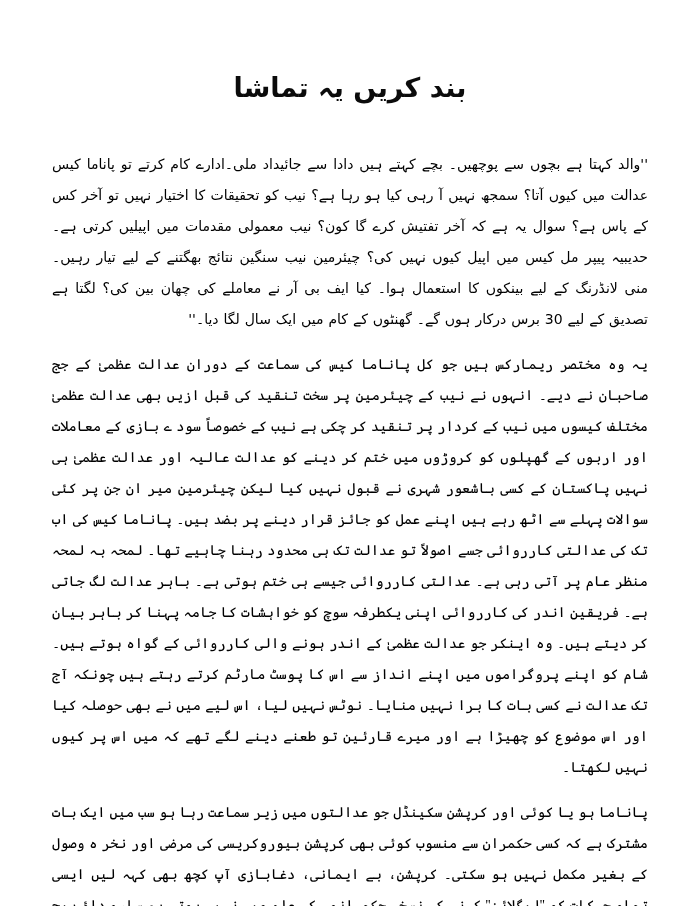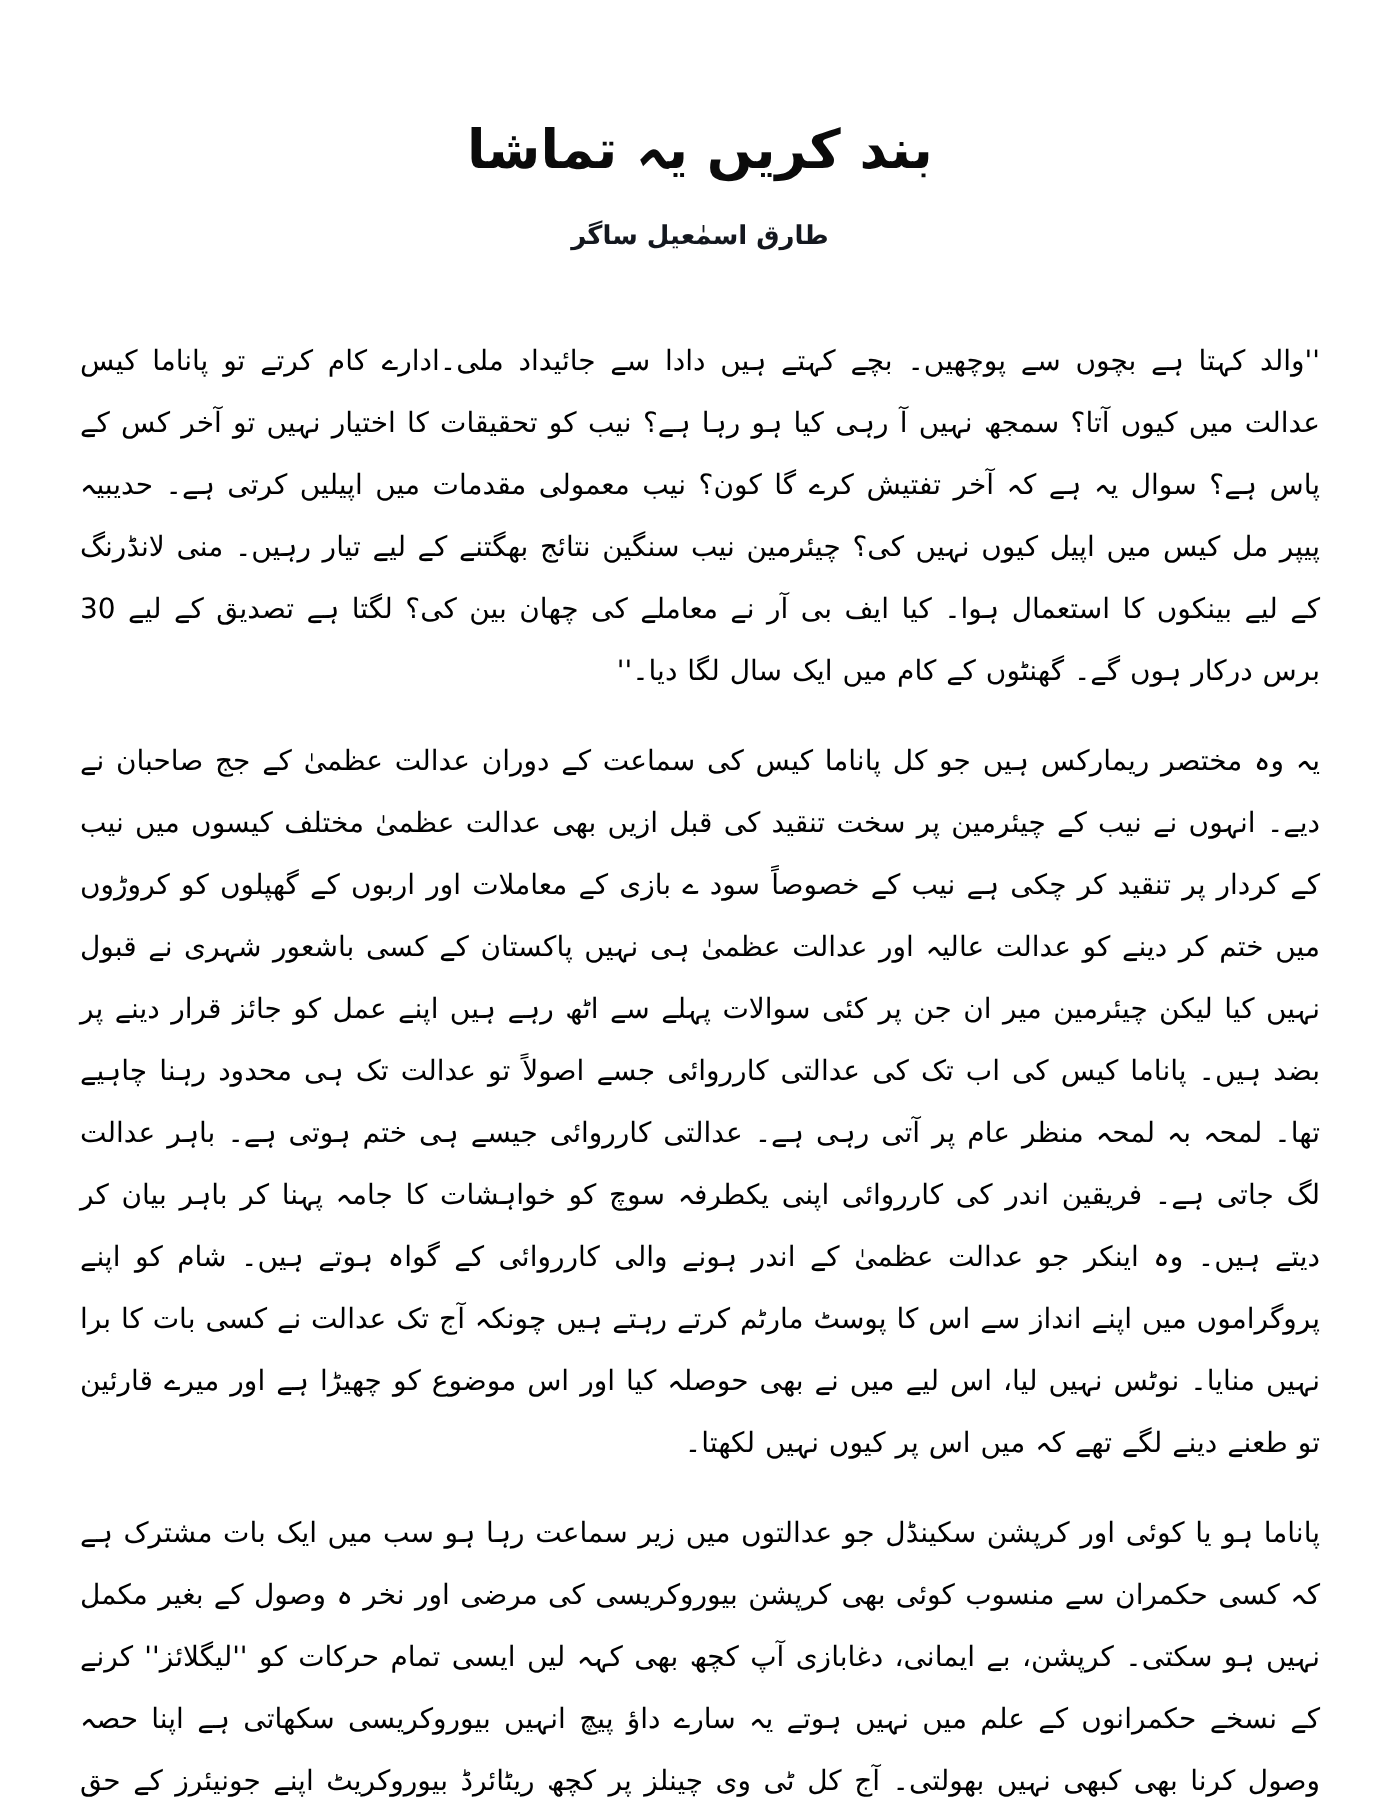--- a/index.html
+++ b/index.html
@@ -16,21 +16,21 @@
     font-family: "DejaVu Sans", "Liberation Sans", sans-serif;
     color: #000000;
   }
 
   .page {
     position: relative;
     width: 700px;
     height: 906px;
     background: #ffffff;
     box-sizing: border-box;
-    padding: 4px;
+    padding: 16px;
   }
 
   
   .doc-header {
     text-align: center;
     padding-top: 52px;
   }
 
   .doc-title {
     font-family: "DejaVu Sans", "Liberation Sans", sans-serif;
@@ -74,30 +74,30 @@
     text-align-last: right;
     direction: rtl;
     unicode-bidi: isolate;
     margin: 0;
     padding: 0;
     word-spacing: 0.5px;
   }
 
   .para + .para {
     margin-top: 14px;
+    font-family: Liberation Serif, serif;
   }
 </style>
 </head>
 <body>
 
 <div class="page">
 
   <header class="doc-header">
     <h1 class="doc-title">بند کریں یہ تماشا</h1>
-    <p class="doc-author">طارق اسمٰعیل ساگر</p>
   </header>
 
   <main class="article-body">
     <p class="para">''والد کہتا ہے بچوں سے پوچھیں۔ بچے کہتے ہیں دادا سے جائیداد ملی۔ادارے کام کرتے تو پاناما کیس عدالت میں کیوں آتا؟ سمجھ نہیں آ رہی کیا ہو رہا ہے؟ نیب کو تحقیقات کا اختیار نہیں تو آخر کس کے پاس ہے؟ سوال یہ ہے کہ آخر تفتیش کرے گا کون؟ نیب معمولی مقدمات میں اپیلیں کرتی ہے۔ حدیبیہ پیپر مل کیس میں اپیل کیوں نہیں کی؟ چیئرمین نیب سنگین نتائج بھگتنے کے لیے تیار رہیں۔ منی لانڈرنگ کے لیے بینکوں کا استعمال ہوا۔ کیا ایف بی آر نے معاملے کی چھان بین کی؟ لگتا ہے تصدیق کے لیے 30 برس درکار ہوں گے۔ گھنٹوں کے کام میں ایک سال لگا دیا۔''</p>
     <p class="para">یہ وہ مختصر ریمارکس ہیں جو کل پاناما کیس کی سماعت کے دوران عدالت عظمیٰ کے جج صاحبان نے دیے۔ انہوں نے نیب کے چیئرمین پر سخت تنقید کی قبل ازیں بھی عدالت عظمیٰ مختلف کیسوں میں نیب کے کردار پر تنقید کر چکی ہے نیب کے خصوصاً سود ے بازی کے معاملات اور اربوں کے گھپلوں کو کروڑوں میں ختم کر دینے کو عدالت عالیہ اور عدالت عظمیٰ ہی نہیں پاکستان کے کسی باشعور شہری نے قبول نہیں کیا لیکن چیئرمین میر ان جن پر کئی سوالات پہلے سے اٹھ رہے ہیں اپنے عمل کو جائز قرار دینے پر بضد ہیں۔ پاناما کیس کی اب تک کی عدالتی کارروائی جسے اصولاً تو عدالت تک ہی محدود رہنا چاہیے تھا۔ لمحہ بہ لمحہ منظر عام پر آتی رہی ہے۔ عدالتی کارروائی جیسے ہی ختم ہوتی ہے۔ باہر عدالت لگ جاتی ہے۔ فریقین اندر کی کارروائی اپنی یکطرفہ سوچ کو خواہشات کا جامہ پہنا کر باہر بیان کر دیتے ہیں۔ وہ اینکر جو عدالت عظمیٰ کے اندر ہونے والی کارروائی کے گواہ ہوتے ہیں۔ شام کو اپنے پروگراموں میں اپنے انداز سے اس کا پوسٹ مارٹم کرتے رہتے ہیں چونکہ آج تک عدالت نے کسی بات کا برا نہیں منایا۔ نوٹس نہیں لیا، اس لیے میں نے بھی حوصلہ کیا اور اس موضوع کو چھیڑا ہے اور میرے قارئین تو طعنے دینے لگے تھے کہ میں اس پر کیوں نہیں لکھتا۔</p>
     <p class="para">پاناما ہو یا کوئی اور کرپشن سکینڈل جو عدالتوں میں زیر سماعت رہا ہو سب میں ایک بات مشترک ہے کہ کسی حکمران سے منسوب کوئی بھی کرپشن بیوروکریسی کی مرضی اور نخر ہ وصول کے بغیر مکمل نہیں ہو سکتی۔ کرپشن، بے ایمانی، دغابازی آپ کچھ بھی کہہ لیں ایسی تمام حرکات کو ''لیگلائز'' کرنے کے نسخے حکمرانوں کے علم میں نہیں ہوتے یہ سارے داؤ پیچ انہیں بیوروکریسی سکھاتی ہے اپنا حصہ وصول کرنا بھی کبھی نہیں بھولتی۔ آج کل ٹی وی چینلز پر کچھ ریٹائرڈ بیوروکریٹ اپنے جونیئرز کے حق میں بڑا پرچار کر رہے ہیں کہ یہ بے چارے، بہت مجبور ہیں۔ بہت پریشر ہیں وغیرہ وغیرہ جو غلط اور بے بنیاد ہے۔ اگر کوئی سی۔ایس۔ایس آفیسر غلط احکامات ماننے سے انکار کر دے تو اسے ملک کا وزیر اعظم بھی آسانی سے نوکری سے نہیں نکال سکتا۔ تبادلہ یا ''کھڈے لائن'' کی صورت میں بھی وہ اپنی تنخواہ اور مراعات حاصل کرتے رہتے ہیں۔ تصور کریں ان کالم نگاروں کا جو کسی سرکاری یا غیر سرکاری میڈیا کے ملازم نہیں صرف اپنی ایماندارانہ سوچ کے تابع لکھتے ہیں ان پر کیا کیا قیامت ٹوٹتی ہو گی۔ سرکاری</p>
   </main>
 
 </div>
 

